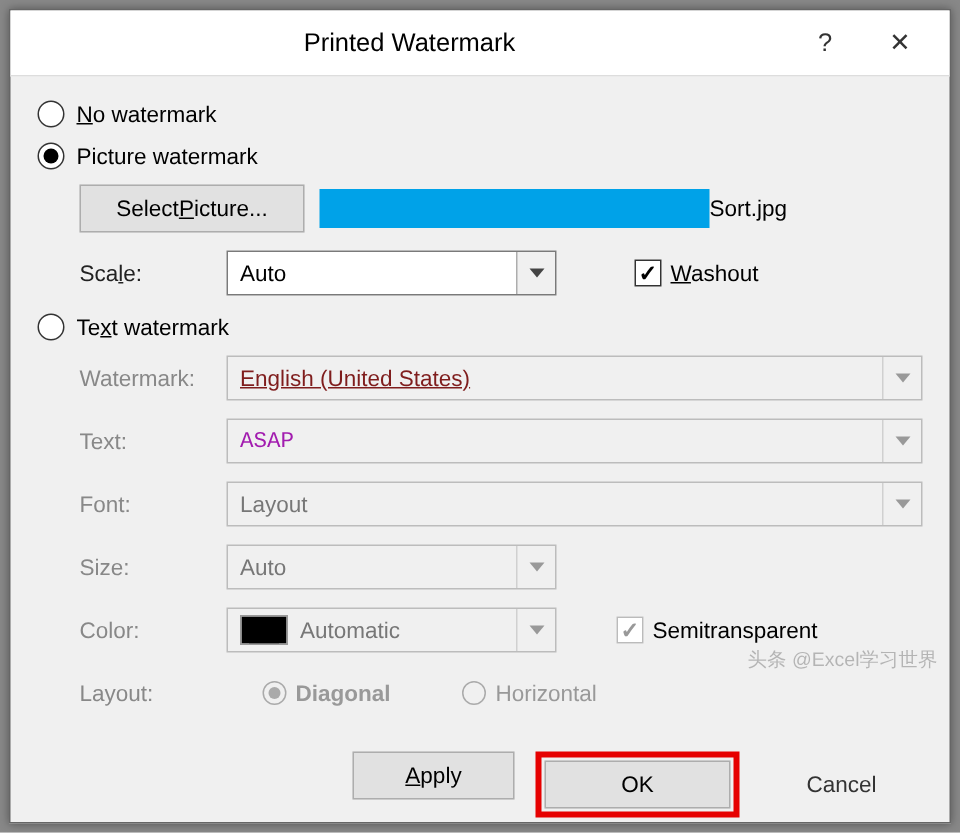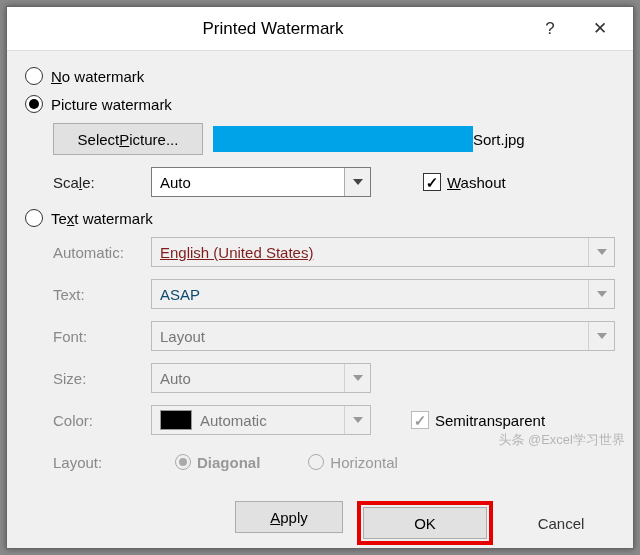--- a/index.html
+++ b/index.html
@@ -235,30 +235,30 @@
       </div>
     </div>
 
     <div class="radio-row">
       <span class="radio"></span>
       <span><span>Te</span><span class="und">x</span><span>t watermark</span></span>
     </div>
 
     <div class="opt-group">
       <div class="form-row">
-        <div class="lbl muted">Automatic:</div>
+        <div class="lbl muted">Watermark:</div>
         <div class="combo disabled" style="flex:1;">
           <div class="combo-text" style="color:#7f1d1d;text-decoration:underline;">English (United States)</div>
           <div class="combo-arrow"></div>
         </div>
       </div>
       <div class="form-row">
         <div class="lbl muted">Text:</div>
         <div class="combo disabled" style="flex:1;">
-          <div class="combo-text" style="color:#0c4a6e;">ASAP</div>
+          <div class="combo-text" style="color:#a21caf;font-family:Liberation Mono, monospace;">ASAP</div>
           <div class="combo-arrow"></div>
         </div>
       </div>
       <div class="form-row">
         <div class="lbl muted">Font:</div>
         <div class="combo disabled" style="flex:1;">
           <div class="combo-text" style="color:#777;">Layout</div>
           <div class="combo-arrow"></div>
         </div>
       </div>

